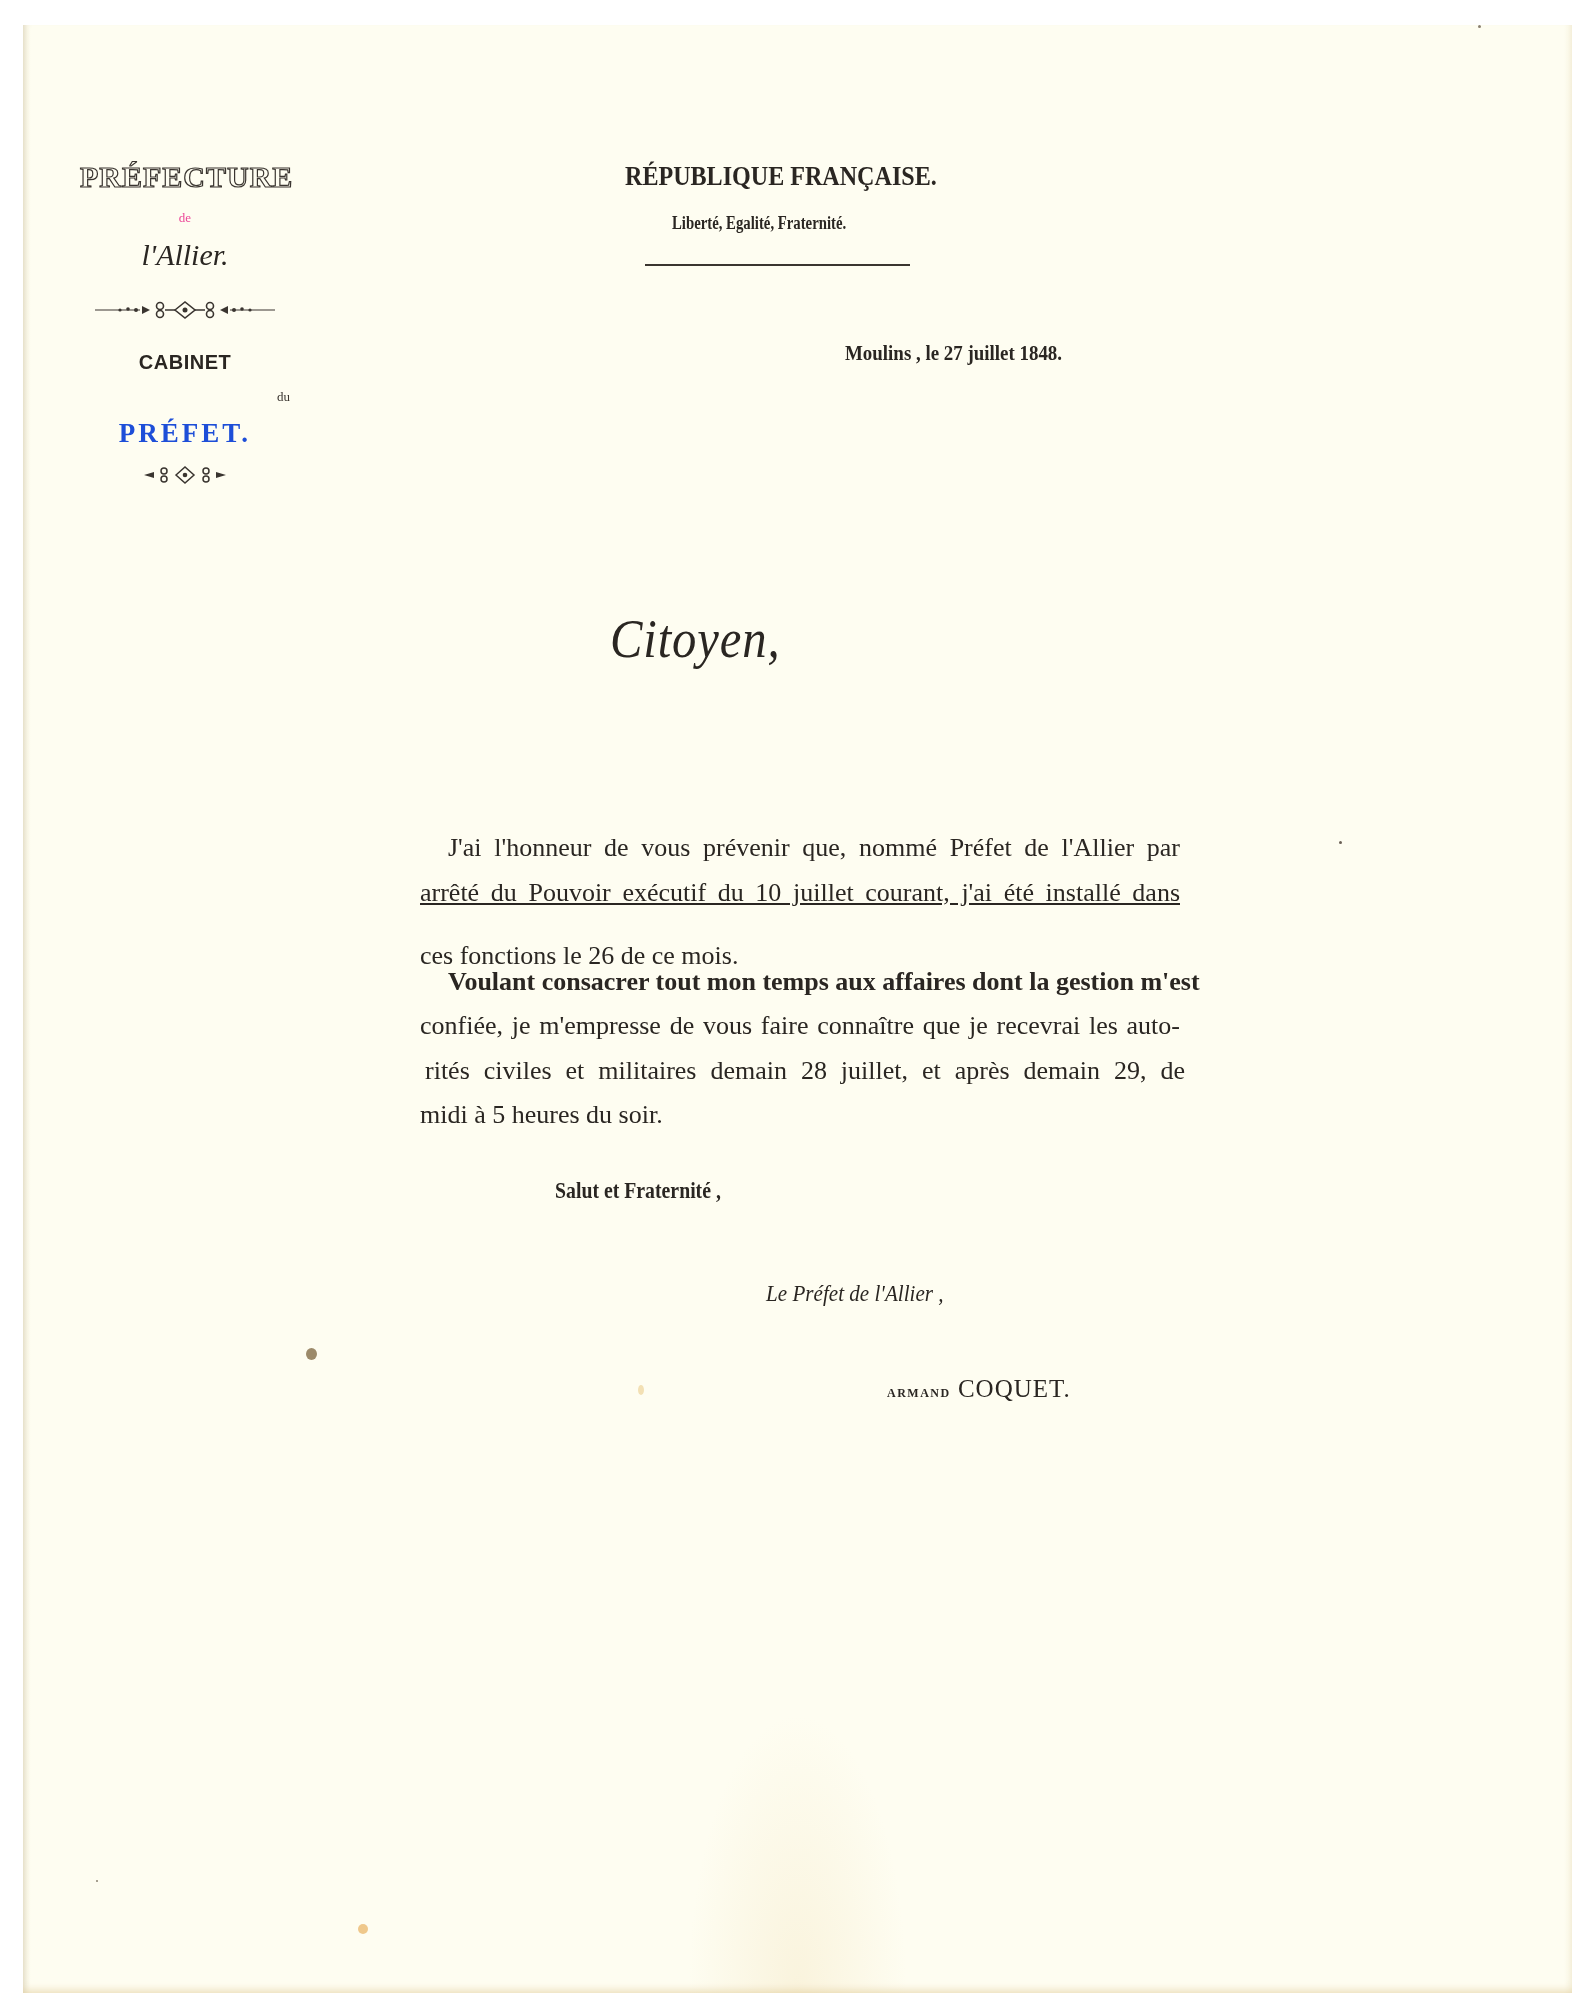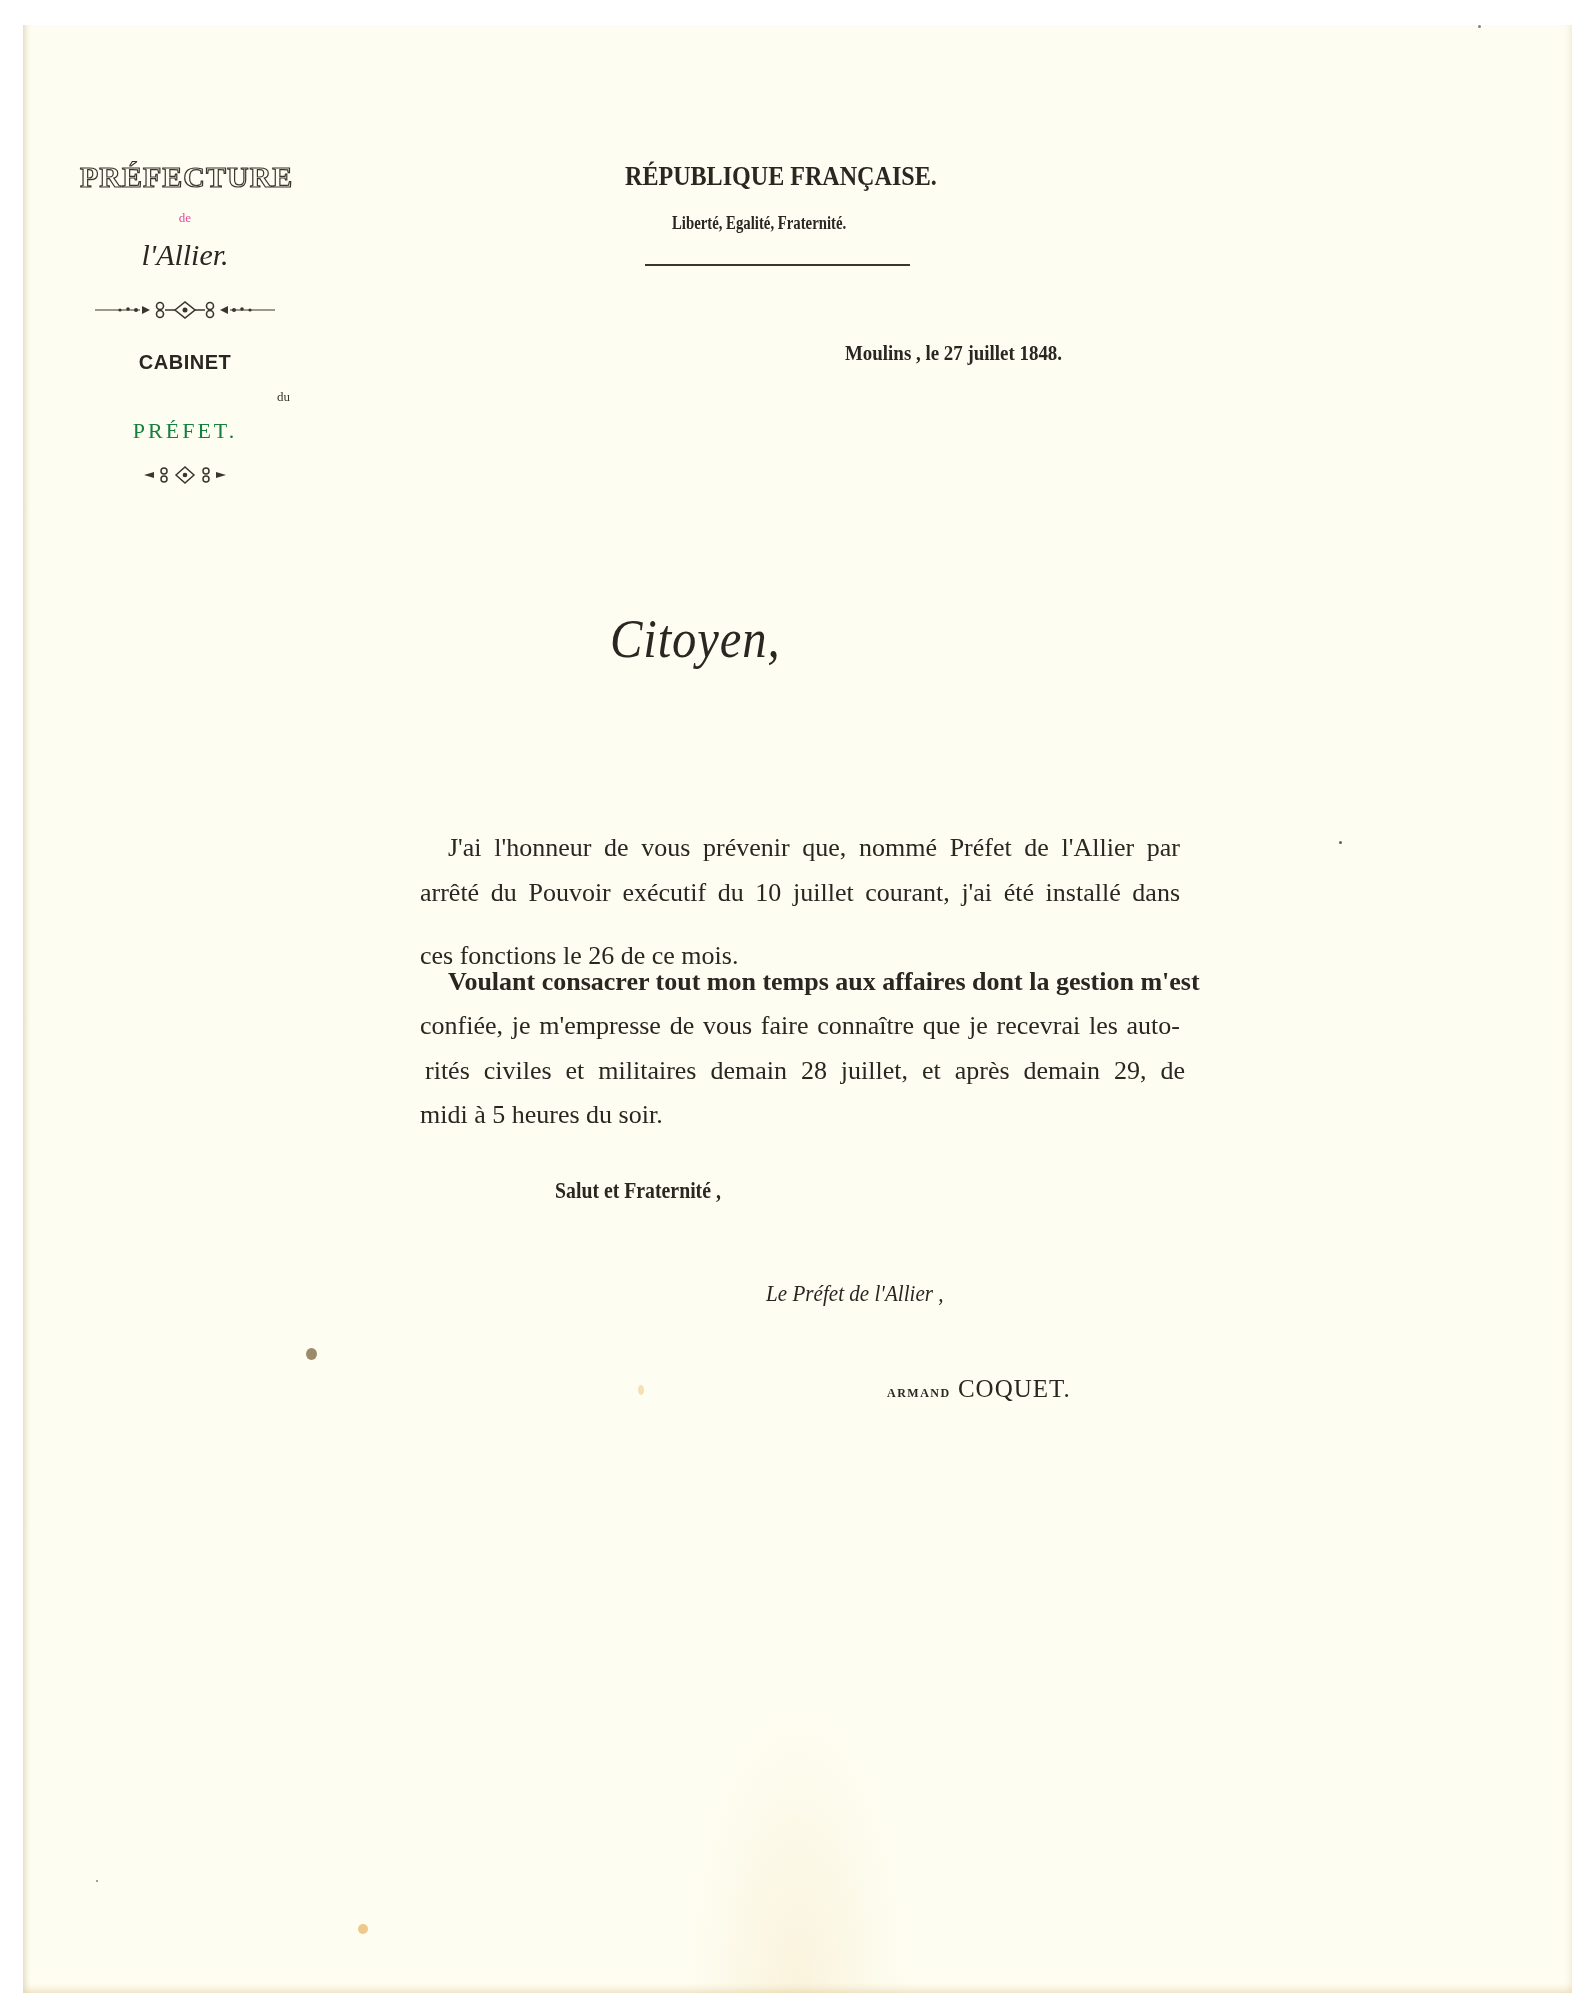--- a/index.html
+++ b/index.html
@@ -22,21 +22,21 @@
   .prefecture {
     left:80px; top:160px; width:210px; text-align:center;
     font-family:"Liberation Serif", serif; font-size:30px; font-weight:bold; letter-spacing:1px;
     color:#fefdf1; -webkit-text-stroke:1.2px #3a3530;
   }
   .de-label { left:80px; top:210px; width:210px; text-align:center; font-size:13px; color:#ec4899; }
   .allier-label { left:80px; top:238px; width:210px; text-align:center; font-size:30px; font-style:italic; color:#2a2622; font-family:"Liberation Serif", serif; }
   .ornament { left:80px; top:300px; width:210px; height:20px; }
   .cabinet { left:80px; top:351px; width:210px; text-align:center; font-family:"Liberation Sans", sans-serif; font-weight:bold; font-size:20px; color:#2a2622; letter-spacing:0.5px; }
   .du-label { left:80px; top:389px; width:210px; text-align:right; font-size:13px; color:#3a3530; }
-  .prefet { left:80px; top:418px; width:210px; text-align:center; font-size:22px; letter-spacing:3px; color:#15803d; }
+  .prefet { left:80px; top:418px; width:210px; text-align:center; font-size:27px; letter-spacing:3px; color:#1d4ed8;font-weight:bold; }
   .ornament2 { left:140px; top:465px; width:90px; height:20px; }
 
   
   .republique { left:625px; top:160px; font-size:28px; font-weight:bold; color:#2a2622; }
   .devise { left:672px; top:213px; font-size:18px; font-weight:bold; color:#2a2622; }
   .rule { left:645px; top:264px; width:265px; height:2px; background:#3a3530; }
   .date { left:845px; top:340px; font-size:22px; font-weight:bold; color:#2a2622; }
 
   .citoyen { left:610px; top:608px; font-family:"Liberation Serif", serif; font-style:italic; font-size:54px; color:#2a2622; letter-spacing:1px;text-align:right; }
 
@@ -113,21 +113,21 @@
 <div class="abs date">
   <span class="cond" style="transform:scaleX(0.86)">Moulins , le 27 juillet 1848.</span>
 </div>
 
 <div class="abs citoyen">
   <span class="cond" style="transform:scaleX(0.9)">Citoyen,</span>
 </div>
 
 <div>
   <div class="abs body-line just" style="left:448px; top:833px; width:732px;">J'ai l'honneur de vous prévenir que, nommé Préfet de l'Allier par</div>
-  <div class="abs body-line just" style="left:420px; top:878px; width:760px;">arrêté du Pouvoir exécutif du 10 juillet courant, j'ai été installé dans</div>
+  <div class="abs body-line just" style="left:420px; top:878px; width:760px;text-decoration:underline;">arrêté du Pouvoir exécutif du 10 juillet courant, j'ai été installé dans</div>
   <div class="abs body-line" style="left:420px; top:921px;margin-top:20px;">ces fonctions le 26 de ce mois.</div>
   <div class="abs body-line just" style="left:448px; top:967px; width:732px;font-weight:bold;">Voulant consacrer tout mon temps aux affaires dont la gestion m'est</div>
   <div class="abs body-line just" style="left:420px; top:1011px; width:760px;">confiée, je m'empresse de vous faire connaître que je recevrai les auto-</div>
   <div class="abs body-line just" style="left:400px; top:1056px; width:760px;margin-left:25px;">rités civiles et militaires demain 28 juillet, et après demain 29, de</div>
   <div class="abs body-line" style="left:420px; top:1100px;">midi à 5 heures du soir.</div>
 </div>
 
 <div class="abs salut">
   <span class="cond" style="transform:scaleX(0.86)">Salut et Fraternité ,</span>
 </div>

